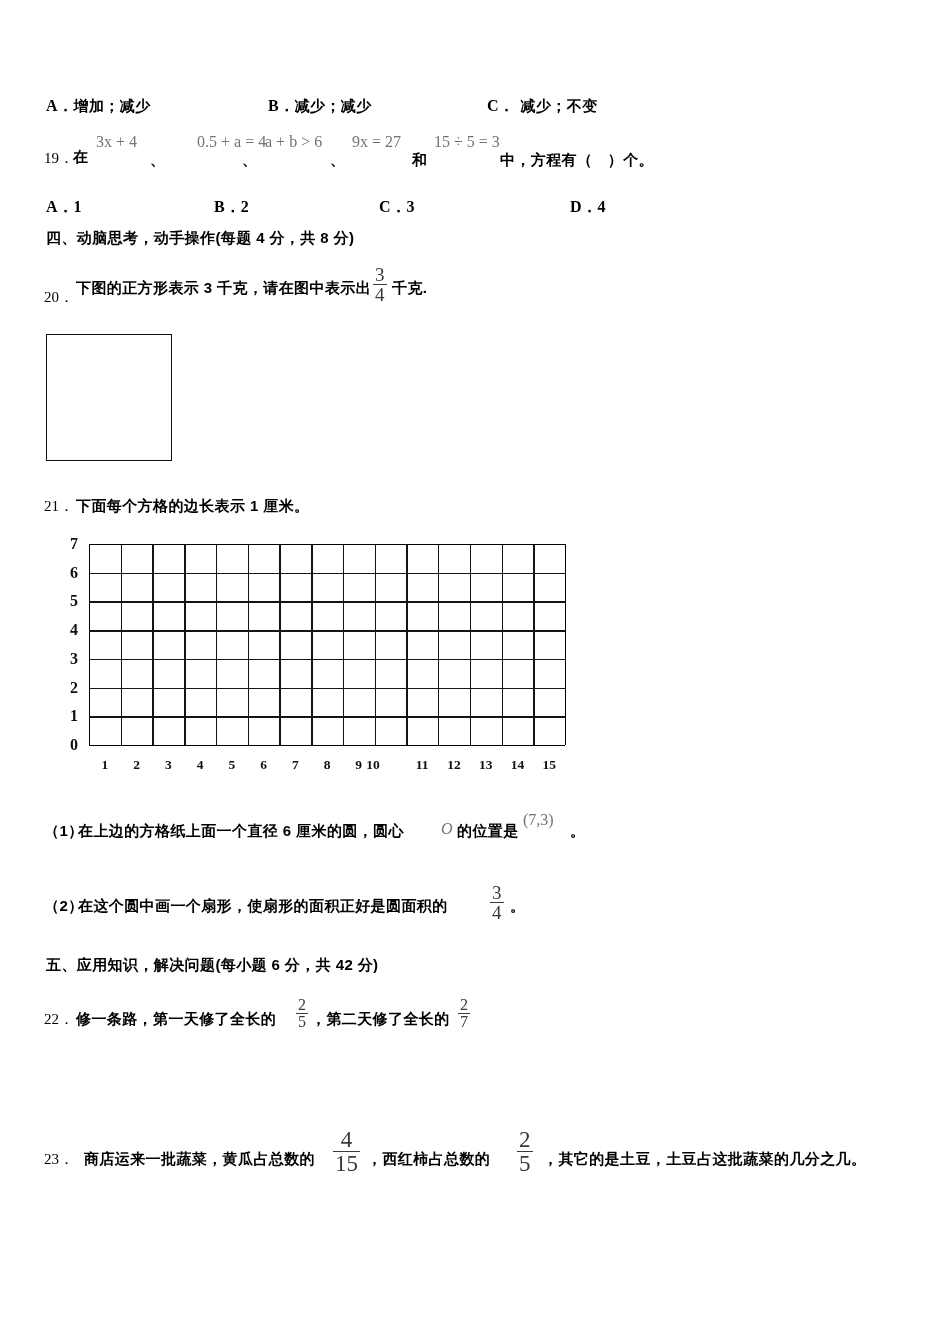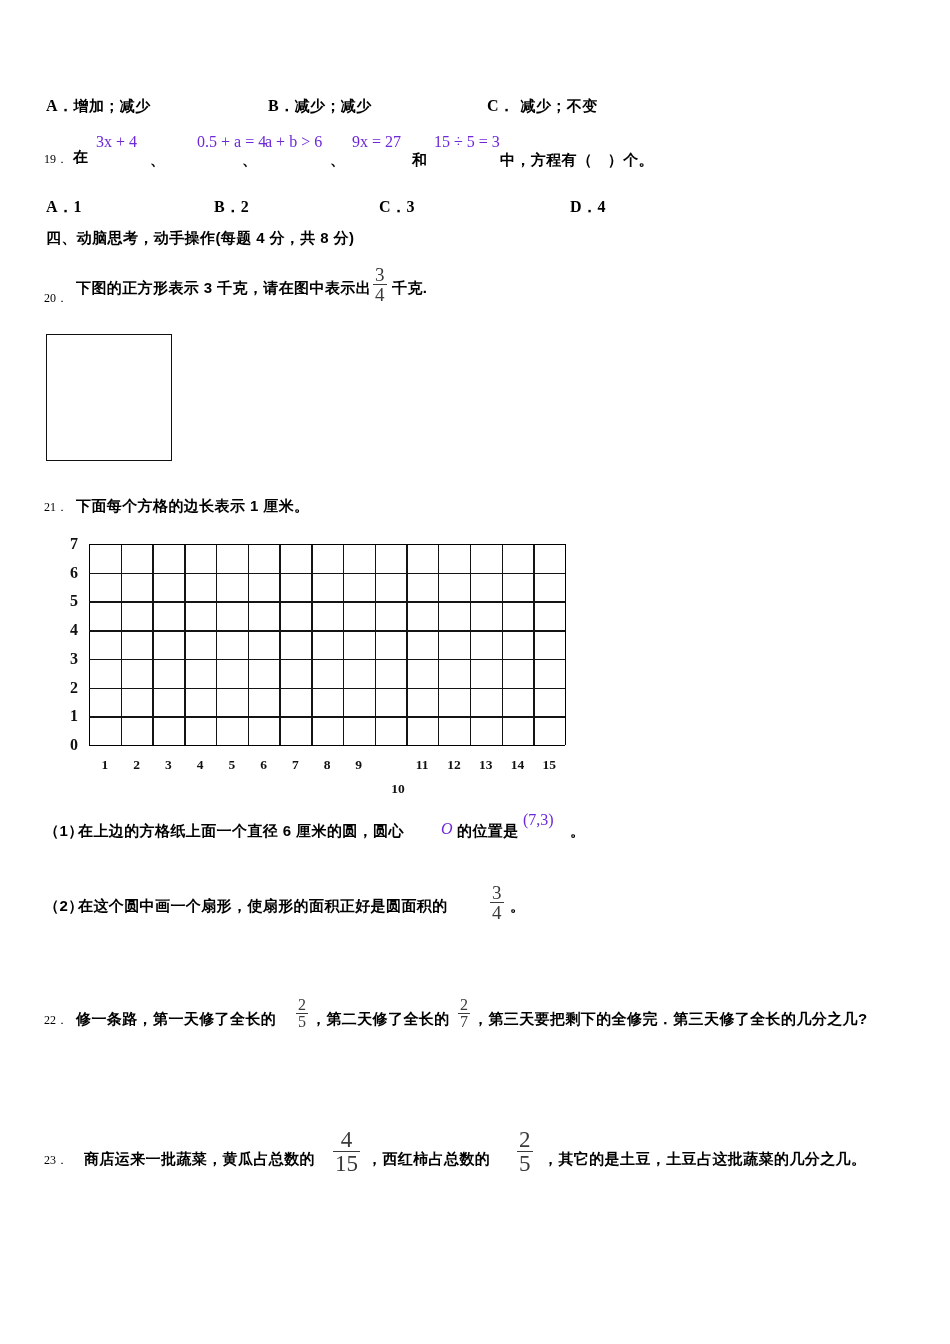--- a/index.html
+++ b/index.html
@@ -35,30 +35,30 @@
     font-size: 15px;
     letter-spacing: 0.4px;
   }
   .opt-letter {
     font-family: "Liberation Serif", "DejaVu Serif", serif;
     font-weight: bold;
     font-size: 16px;
   }
   .qnum {
     font-family: "Liberation Serif", "DejaVu Serif", serif;
-    font-size: 12px;
+    font-size: 15px;
     font-weight: normal;
   }
 
   
   .math {
     font-family: "Liberation Serif", "DejaVu Serif", serif;
     font-style: normal;
     font-size: 16px;
-    color: #6d28d9;
+    color: #737373;
   }
 
   
   .frac {
     display: inline-block;
     vertical-align: -0.42em;
     text-align: center;
     font-family: "Liberation Serif", "DejaVu Serif", serif;
     font-weight: normal;
     font-style: normal;
@@ -273,21 +273,21 @@
     <div id="x-labels">
         <div class="xlab" style="left: 42.8667px; top: 224px;">1</div>
         <div class="xlab" style="left: 74.6px; top: 224px;">2</div>
         <div class="xlab" style="left: 106.333px; top: 224px;">3</div>
         <div class="xlab" style="left: 138.067px; top: 224px;">4</div>
         <div class="xlab" style="left: 169.8px; top: 224px;">5</div>
         <div class="xlab" style="left: 201.533px; top: 224px;">6</div>
         <div class="xlab" style="left: 233.267px; top: 224px;">7</div>
         <div class="xlab" style="left: 265px; top: 224px;">8</div>
         <div class="xlab" style="left: 296.733px; top: 224px;">9</div>
-        <div class="xlab" style="left: 336px; top: 224px; margin-top: 24px;">10</div>
+        <div class="xlab" style="left: 311px; top: 224px;">10</div>
         <div class="xlab" style="left: 360.2px; top: 224px;">11</div>
         <div class="xlab" style="left: 391.933px; top: 224px;">12</div>
         <div class="xlab" style="left: 423.667px; top: 224px;">13</div>
         <div class="xlab" style="left: 455.4px; top: 224px;">14</div>
         <div class="xlab" style="left: 487.133px; top: 224px;">15</div>
       </div>
   </div>
 
   <div class="line" style="left:44px; top:823px;">
     <span class="cjk">（1）</span>
@@ -317,20 +317,23 @@
   <div class="line" style="left:488px; top:883px;">
     <span class="frac md">
       <span class="num">3</span>
       <span class="den">4</span>
     </span>
   </div>
   <div class="line" style="left:510px; top:898px;">
     <span class="cjk">。</span>
   </div>
 
+  <div class="line" style="left:46px; top:957px;">
+    <span class="cjk">五、应用知识，解决问题(每小题 6 分，共 42 分)</span>
+  </div>
 
   <div class="line" style="left:44px; top:1011px;">
     <span class="qnum">22</span><span class="qnum">．</span>
   </div>
   <div class="line" style="left:76px; top:1011px;text-align:right;">
     <span class="cjk">修一条路，第一天修了全长的</span>
   </div>
   <div class="line" style="left:294px; top:997px;">
     <span class="frac sm">
       <span class="num">2</span>
@@ -339,23 +342,20 @@
   </div>
   <div class="line" style="left:311px; top:1011px;">
     <span class="cjk">，第二天修了全长的</span>
   </div>
   <div class="line" style="left:456px; top:997px;">
     <span class="frac sm">
       <span class="num">2</span>
       <span class="den">7</span>
     </span>
   </div>
-  <div class="line" style="left:473px; top:1011px;">
-    <span class="cjk">，第三天要把剩下的全修完．第三天修了全长的几分之几?</span>
-  </div>
 
   <div class="line" style="left:44px; top:1151px;text-align:center;">
     <span class="qnum">23</span><span class="qnum">．</span>
   </div>
   <div class="line" style="left:84px; top:1151px;">
     <span class="cjk">商店运来一批蔬菜，黄瓜占总数的</span>
   </div>
   <div class="line" style="left:331px; top:1128px;">
     <span class="frac lg">
       <span class="num">4</span>

